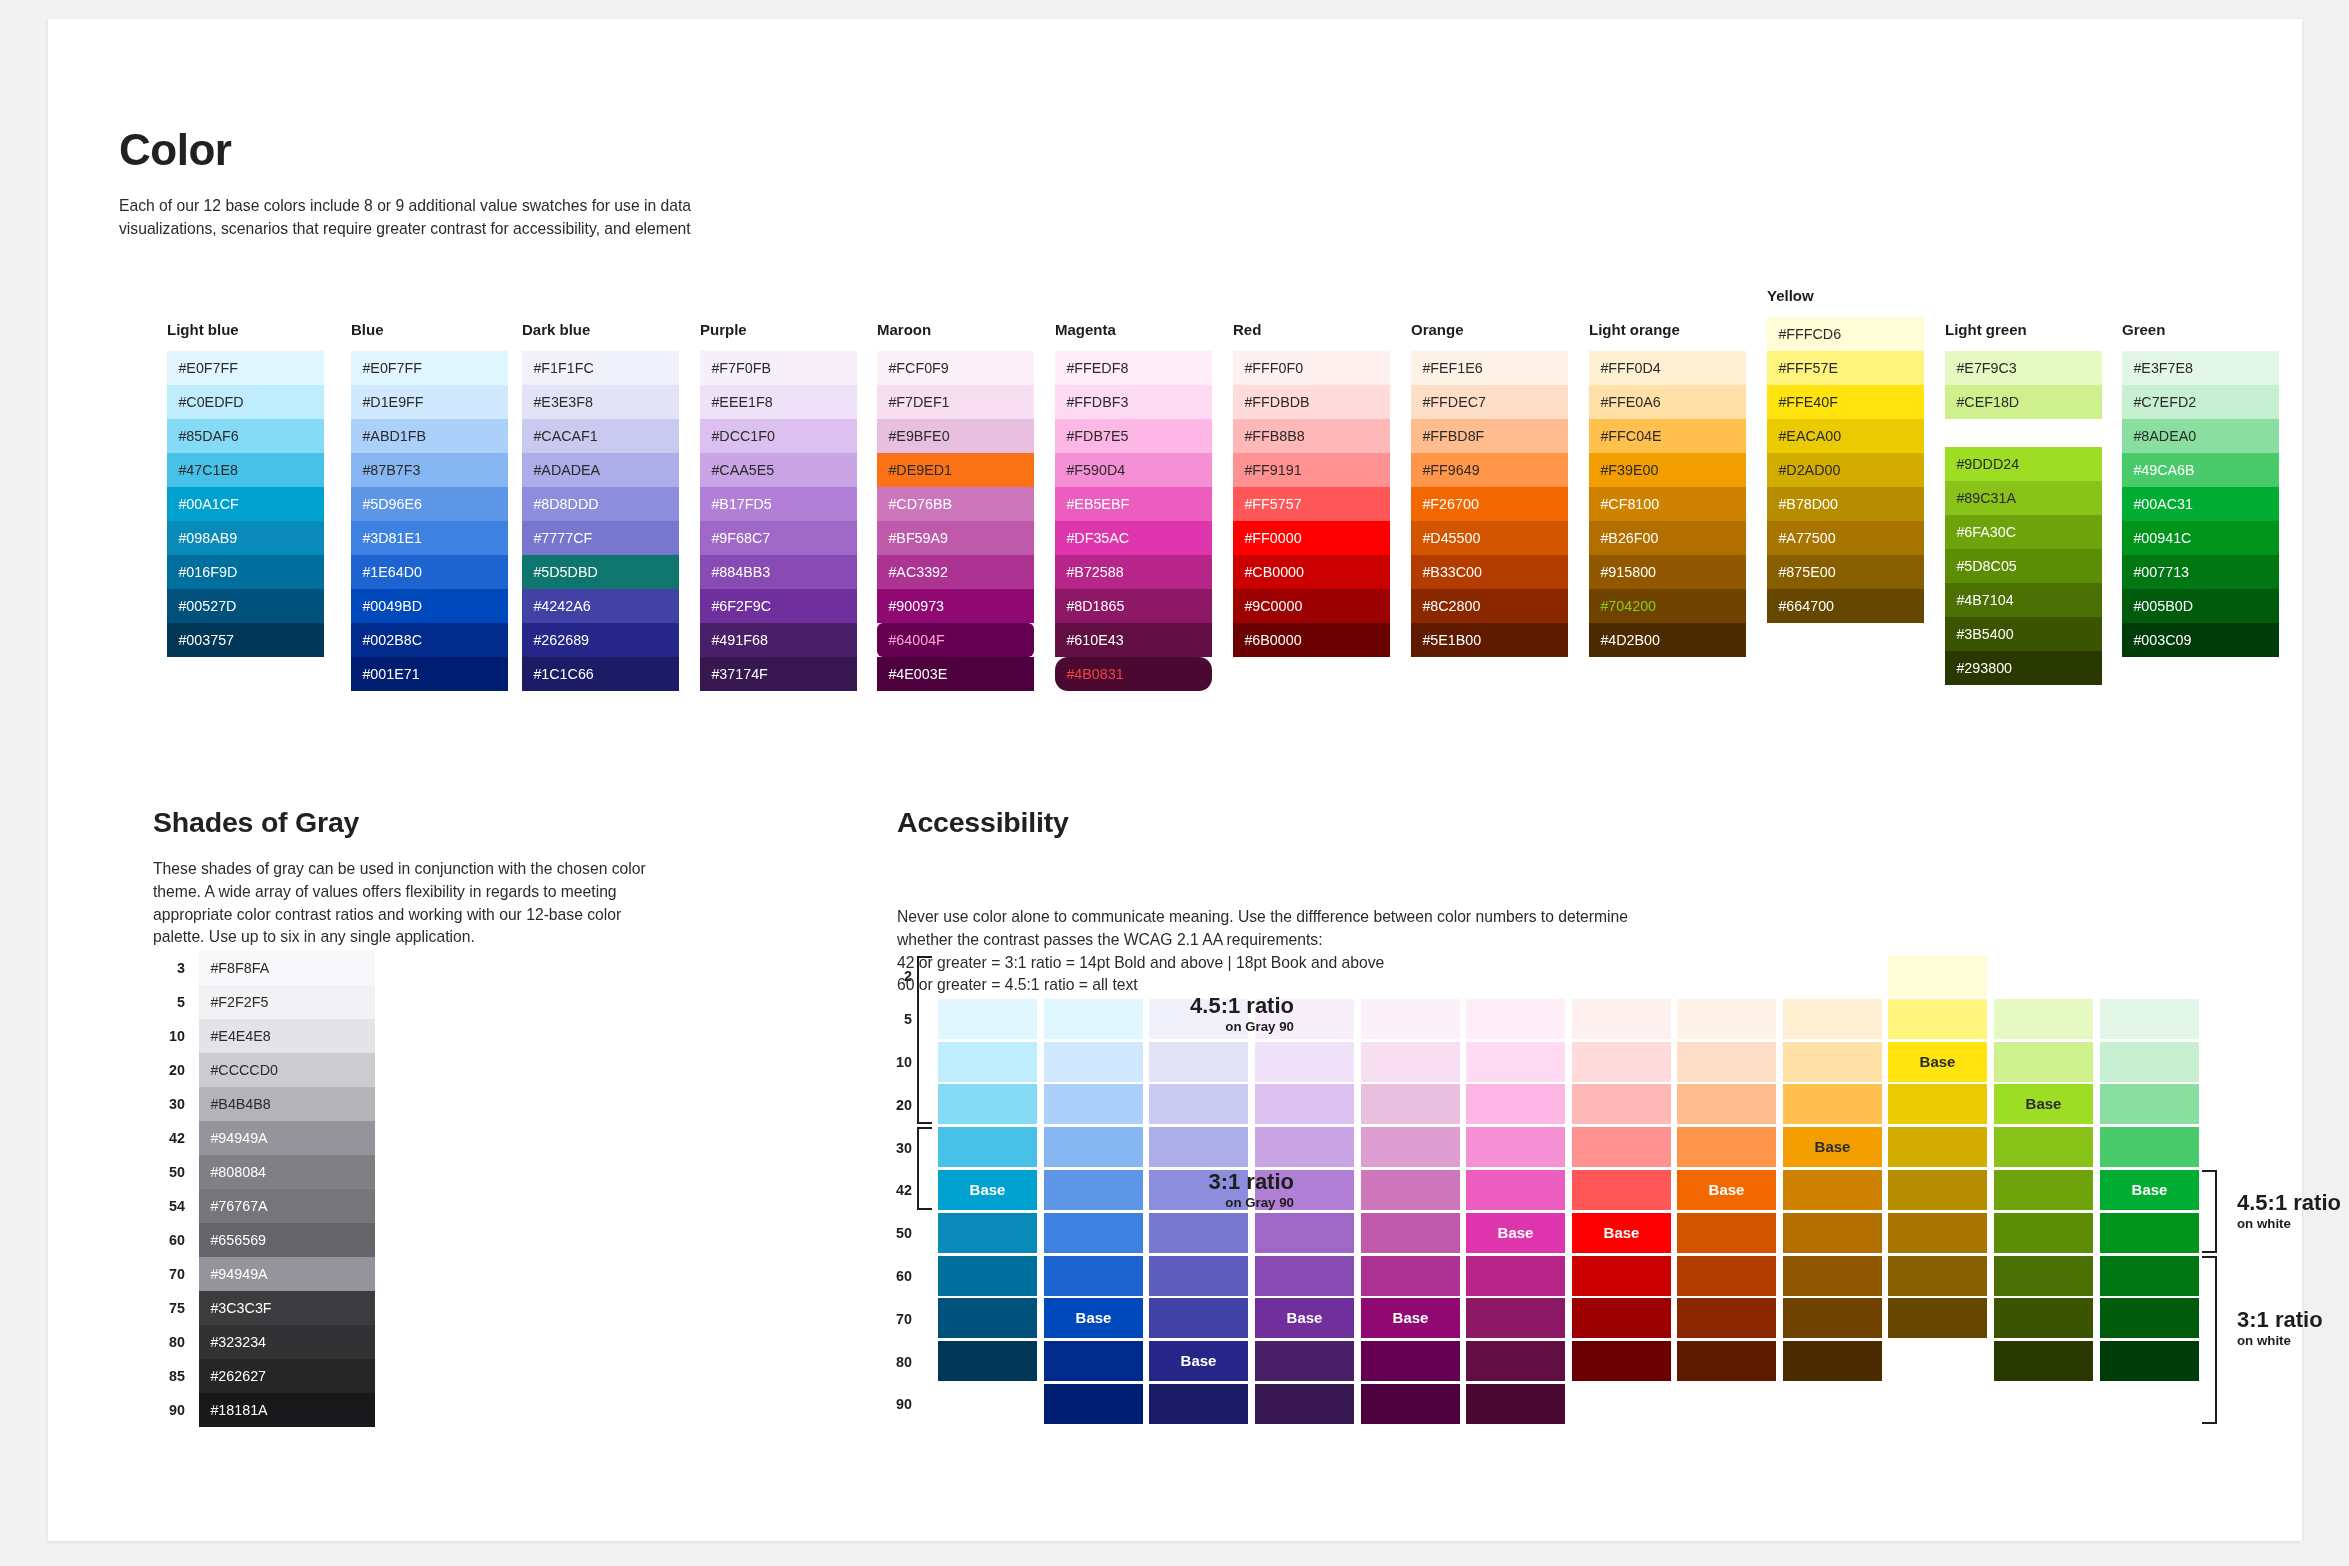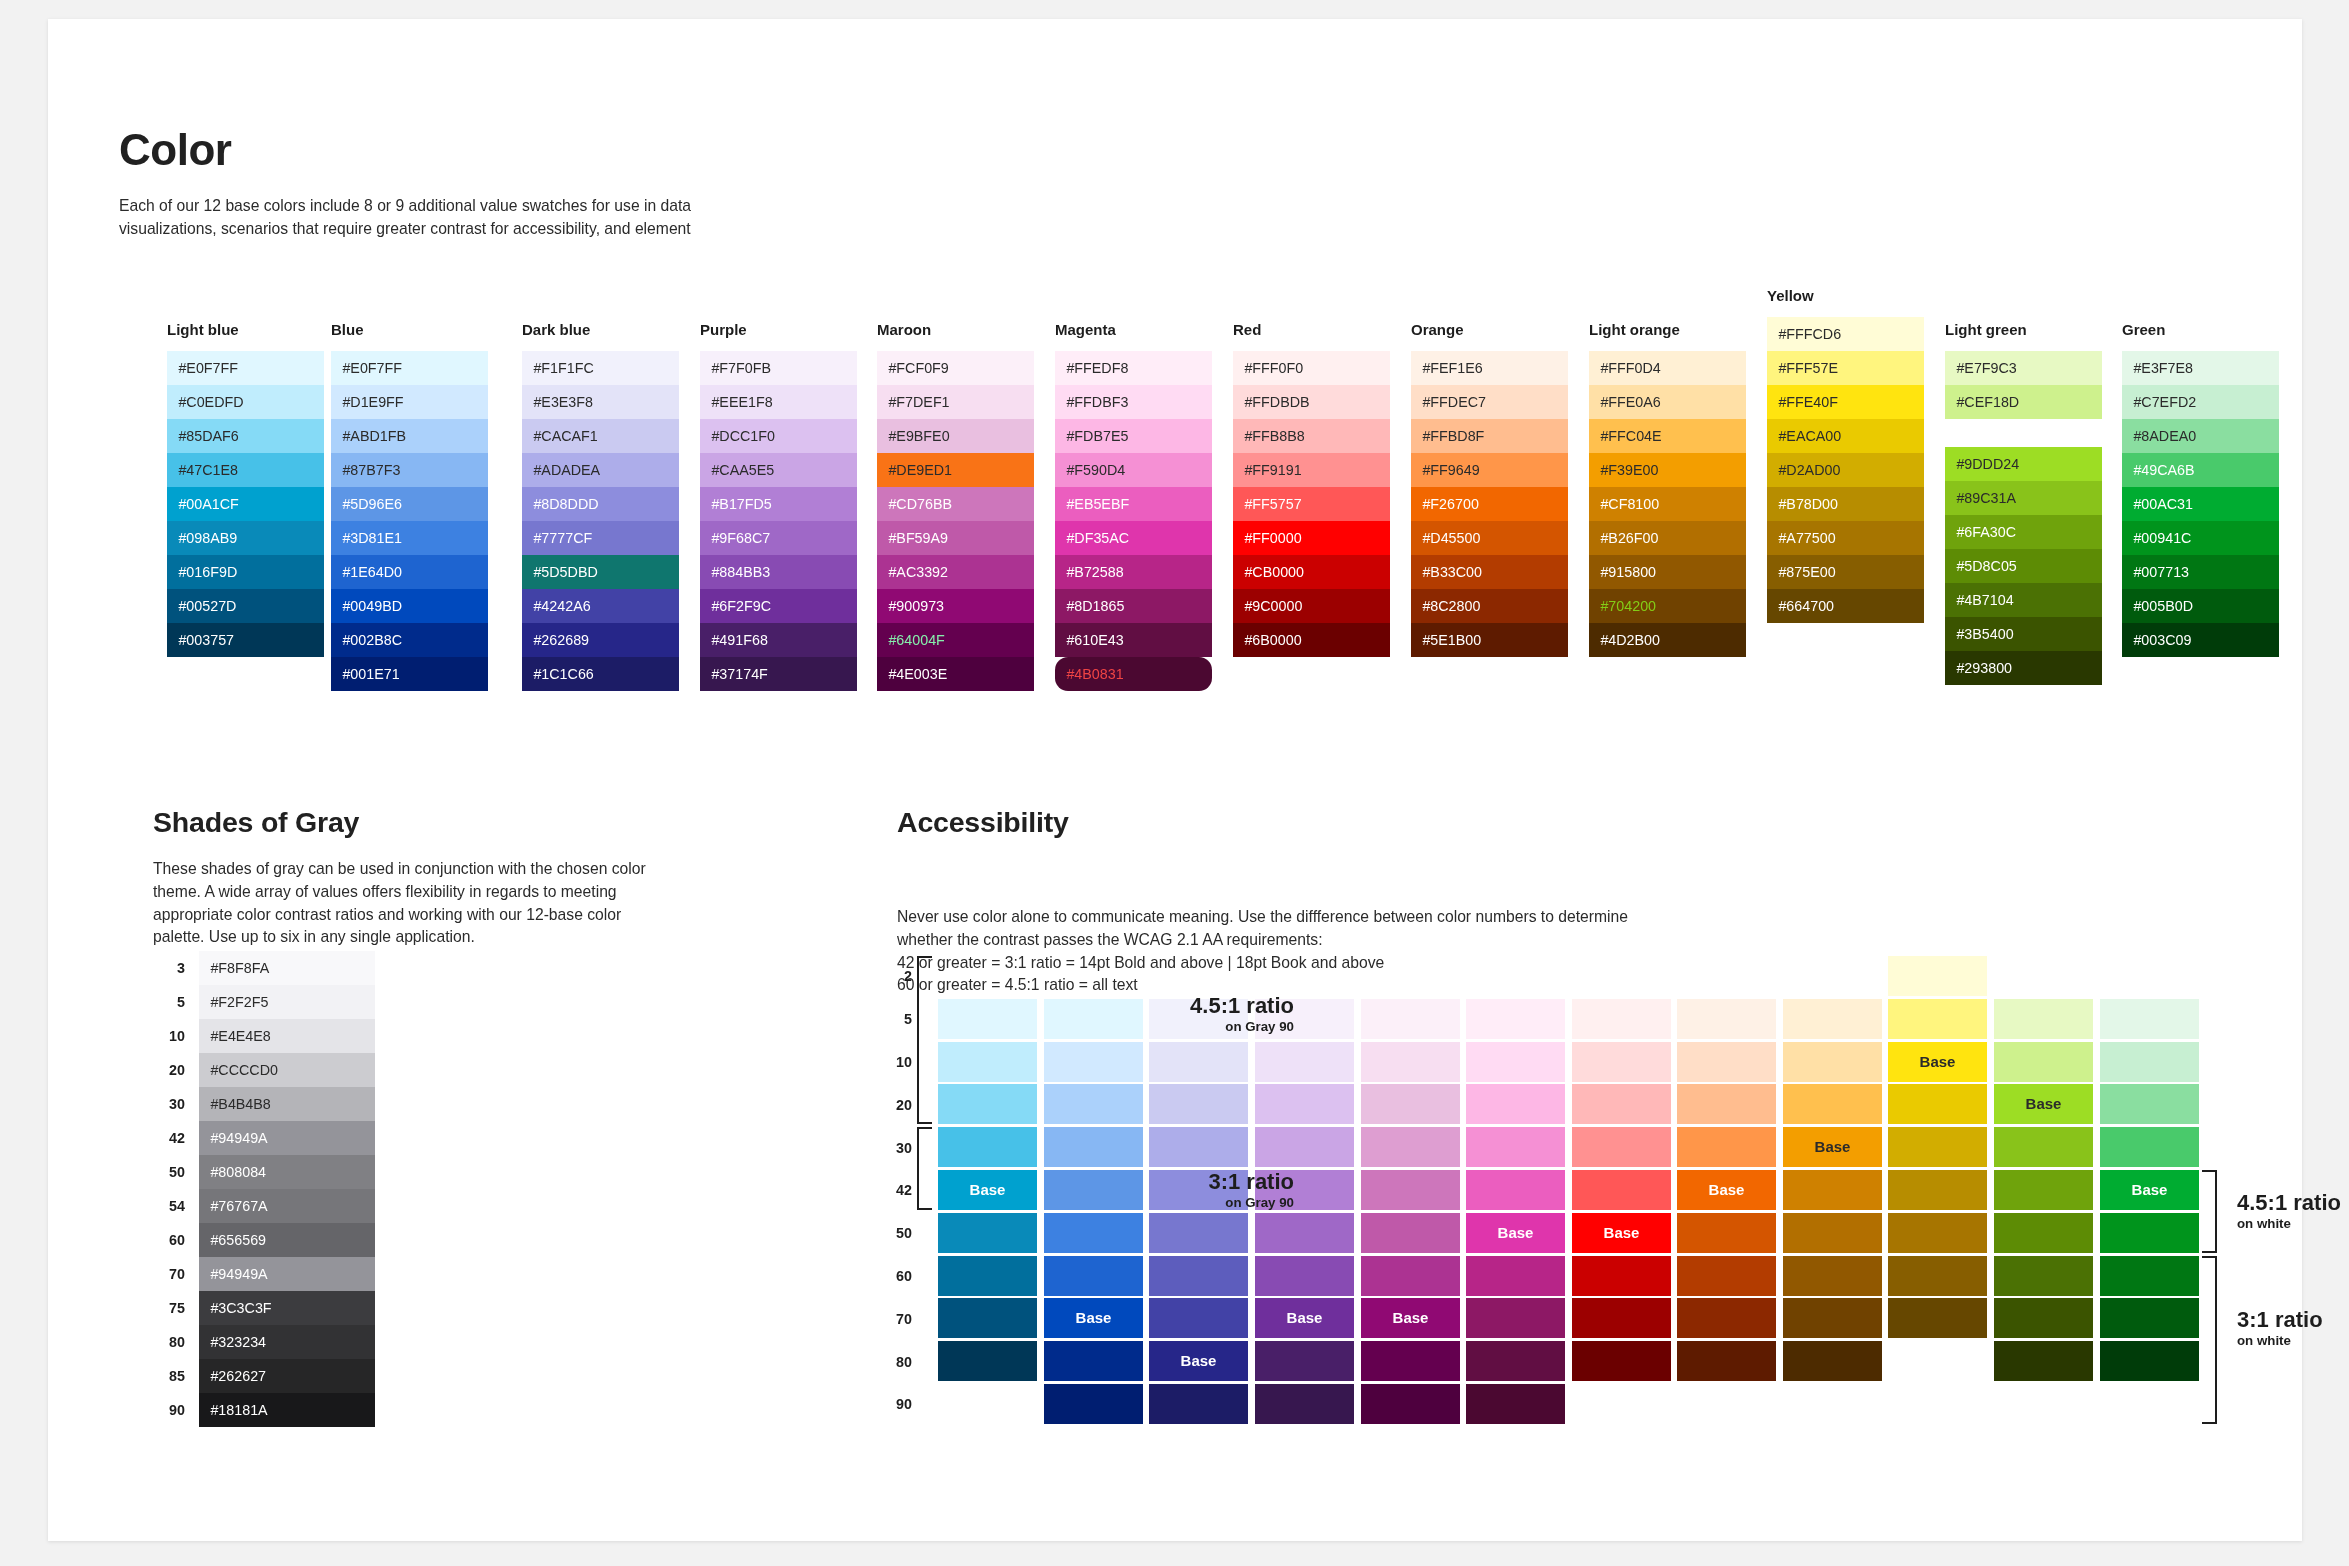--- a/index.html
+++ b/index.html
@@ -112,21 +112,21 @@
           <div class="swatch" style="background: rgb(224, 247, 255); color: rgb(43, 43, 43);">#E0F7FF</div>
           <div class="swatch" style="background: rgb(192, 237, 253); color: rgb(43, 43, 43);">#C0EDFD</div>
           <div class="swatch" style="background: rgb(133, 218, 246); color: rgb(43, 43, 43);">#85DAF6</div>
           <div class="swatch" style="background: rgb(71, 193, 232); color: rgb(43, 43, 43);">#47C1E8</div>
           <div class="swatch" style="background: rgb(0, 161, 207); color: rgb(255, 255, 255);">#00A1CF</div>
           <div class="swatch" style="background: rgb(9, 138, 185); color: rgb(255, 255, 255);">#098AB9</div>
           <div class="swatch" style="background: rgb(1, 111, 157); color: rgb(255, 255, 255);">#016F9D</div>
           <div class="swatch" style="background: rgb(0, 82, 125); color: rgb(255, 255, 255);">#00527D</div>
           <div class="swatch" style="background: rgb(0, 55, 87); color: rgb(255, 255, 255);">#003757</div>
         </div>
-        <div class="pal-col" style="left: 164px; top: 0px;">
+        <div class="pal-col" style="left: 184px; top: 0px;">
           <div class="pal-head">Blue</div>
           <div class="swatch" style="background: rgb(224, 247, 255); color: rgb(43, 43, 43);">#E0F7FF</div>
           <div class="swatch" style="background: rgb(209, 233, 255); color: rgb(43, 43, 43);">#D1E9FF</div>
           <div class="swatch" style="background: rgb(171, 209, 251); color: rgb(43, 43, 43);">#ABD1FB</div>
           <div class="swatch" style="background: rgb(135, 183, 243); color: rgb(43, 43, 43);">#87B7F3</div>
           <div class="swatch" style="background: rgb(93, 150, 230); color: rgb(255, 255, 255);">#5D96E6</div>
           <div class="swatch" style="background: rgb(61, 129, 225); color: rgb(255, 255, 255);">#3D81E1</div>
           <div class="swatch" style="background: rgb(30, 100, 208); color: rgb(255, 255, 255);">#1E64D0</div>
           <div class="swatch" style="background: rgb(0, 73, 189); color: rgb(255, 255, 255);">#0049BD</div>
           <div class="swatch" style="background: rgb(0, 43, 140); color: rgb(255, 255, 255);">#002B8C</div>
@@ -161,21 +161,21 @@
         <div class="pal-col" style="left: 710px; top: 0px;">
           <div class="pal-head">Maroon</div>
           <div class="swatch" style="background: rgb(252, 240, 249); color: rgb(43, 43, 43);">#FCF0F9</div>
           <div class="swatch" style="background: rgb(247, 222, 241); color: rgb(43, 43, 43);">#F7DEF1</div>
           <div class="swatch" style="background: rgb(233, 191, 224); color: rgb(43, 43, 43);">#E9BFE0</div>
           <div class="swatch" style="background: #f97316; color: rgb(43, 43, 43);">#DE9ED1</div>
           <div class="swatch" style="background: rgb(205, 118, 187); color: rgb(255, 255, 255);">#CD76BB</div>
           <div class="swatch" style="background: rgb(191, 89, 169); color: rgb(255, 255, 255);">#BF59A9</div>
           <div class="swatch" style="background: rgb(172, 51, 146); color: rgb(255, 255, 255);">#AC3392</div>
           <div class="swatch" style="background: rgb(144, 9, 115); color: rgb(255, 255, 255);">#900973</div>
-          <div class="swatch" style="background: rgb(100, 0, 79); color: #86efac;">#64004F</div>
+          <div class="swatch" style="background: rgb(100, 0, 79); color: #f9a8d4; border-radius: 6px;">#64004F</div>
           <div class="swatch" style="background: rgb(78, 0, 62); color: rgb(255, 255, 255);">#4E003E</div>
         </div>
         <div class="pal-col" style="left: 888px; top: 0px;">
           <div class="pal-head">Magenta</div>
           <div class="swatch" style="background: rgb(255, 237, 248); color: rgb(43, 43, 43);">#FFEDF8</div>
           <div class="swatch" style="background: rgb(255, 219, 243); color: rgb(43, 43, 43);">#FFDBF3</div>
           <div class="swatch" style="background: rgb(253, 183, 229); color: rgb(43, 43, 43);">#FDB7E5</div>
           <div class="swatch" style="background: rgb(245, 144, 212); color: rgb(43, 43, 43);">#F590D4</div>
           <div class="swatch" style="background: rgb(235, 94, 191); color: rgb(255, 255, 255);">#EB5EBF</div>
           <div class="swatch" style="background: rgb(223, 53, 172); color: rgb(255, 255, 255);">#DF35AC</div>

